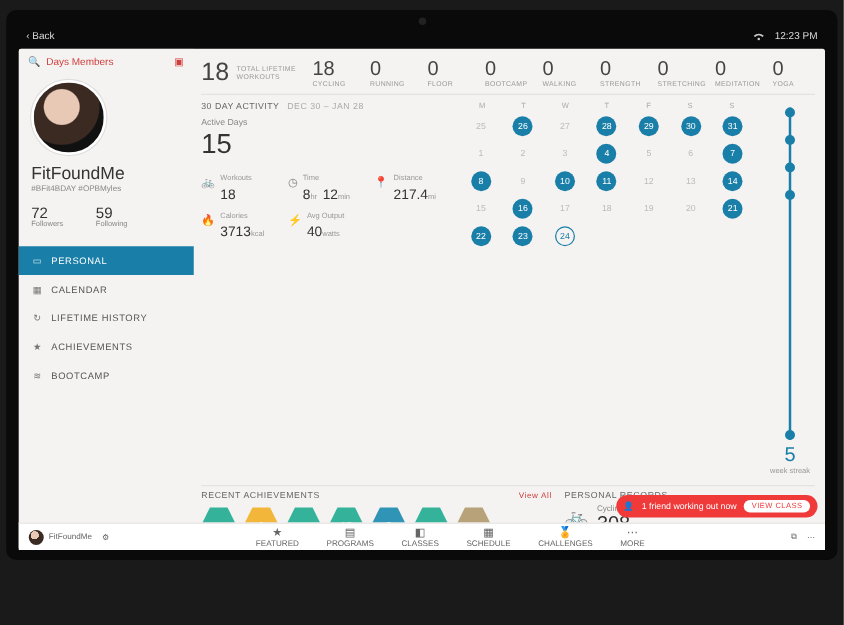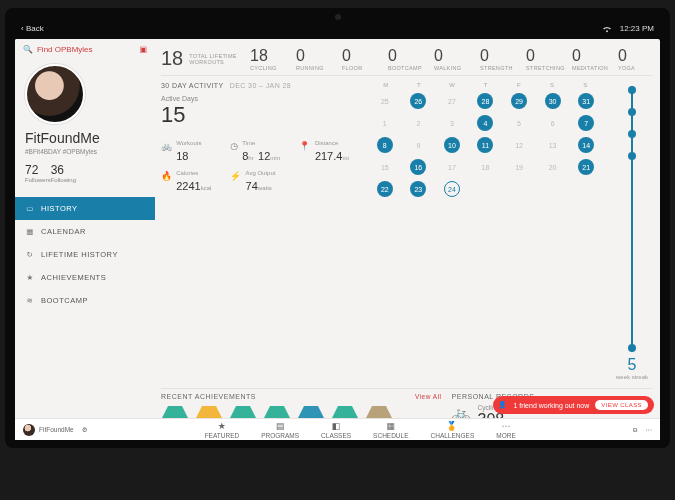--- a/index.html
+++ b/index.html
@@ -9,21 +9,21 @@
   .statusbar { display:flex; justify-content:space-between; align-items:center; color:#ddd; font-size:8px; padding:2px 6px 6px 6px; }
   .back { cursor:pointer; }
   .screen { flex:1; background:#f4f3f1; display:flex; overflow:hidden; border-radius:2px;}
   .sidebar { width:140px; background:#f4f3f1; display:flex; flex-direction:column; font-size:8px; color:#555;}
   .search { display:flex; align-items:center; gap:4px; padding:6px 8px; color:#d13d3d; font-size:8px;}
   .search .cam { margin-left:auto; color:#d13d3d;}
   .profile { display:flex; flex-direction:column; align-items:flex-start; padding:4px 10px 8px 10px;}
   .avatar-lg { width:60px; height:60px; border-radius:50%; background:radial-gradient(circle at 40% 35%, #e8c9b6 0 28%, #3a2a22 30% 60%, #111 62% 100%); border:2px solid #fff; box-shadow:0 0 0 1px #ddd; }
   .uname { font-size:14px; color:#333; margin-top:6px; font-weight:300;}
   .hashtags { font-size:6.5px; color:#888; margin-top:2px;}
-  .follow { display:flex; gap:0; margin-top:8px;}
+  .follow { display:flex; gap:26px; margin-top:8px;}
   .follow .n { font-size:12px; color:#333;}
   .follow .l { font-size:6px; color:#888;}
   .navlist { margin-top:6px; display:flex; flex-direction:column;}
   .navitem { display:flex; align-items:center; gap:6px; padding:7px 10px; font-size:7.5px; letter-spacing:0.5px; color:#555; cursor:pointer;}
   .navitem.active { background:#1a7fa8; color:#fff;}
   .nicon { width:10px; display:inline-block; text-align:center; opacity:0.8;}
   .main { flex:1; display:flex; flex-direction:column; padding:6px 8px 4px 6px; gap:6px; overflow:hidden;}
   .toprow { display:flex; gap:12px; align-items:flex-start; padding:2px 0 4px 0; border-bottom:1px solid #e5e2df;}
   .statblock { display:flex; flex-direction:column; align-items:flex-start; min-width:34px;}
   .statblock.big { flex-direction:row; align-items:center; gap:6px; min-width:72px;}
@@ -94,42 +94,42 @@
       </span>
       <span>12:23 PM</span>
     </div>
   </div>
 
   <div class="screen">
 
     <div class="sidebar">
       <div class="search">
         <span>🔍</span>
-        <span>Find OPBMyles</span>
+        <span>Days Members</span>
         <span class="cam">▣</span>
       </div>
       <div class="profile">
         <div class="avatar-lg"></div>
         <div class="uname">FitFoundMe</div>
         <div class="hashtags">#BFit4BDAY #OPBMyles</div>
         <div class="follow">
           <div>
             <div class="n">72</div>
             <div class="l">Followers</div>
           </div>
           <div>
-            <div class="n">36</div>
+            <div class="n">59</div>
             <div class="l">Following</div>
           </div>
         </div>
       </div>
       <div class="navlist">
         <div class="navitem active">
             <span class="nicon">▭</span>
-            <span>HISTORY</span>
+            <span>PERSONAL</span>
           </div>
         <div class="navitem">
             <span class="nicon">▦</span>
             <span>CALENDAR</span>
           </div>
         <div class="navitem">
             <span class="nicon">↻</span>
             <span>LIFETIME HISTORY</span>
           </div>
         <div class="navitem">
@@ -216,28 +216,28 @@
                 <span class="micon">📍</span>
                 <div>
                   <div class="ml">Distance</div>
                   <div><span class="mv">217.4</span><span class="mu">mi</span></div>
                 </div>
               </div>
             <div class="metric">
                 <span class="micon">🔥</span>
                 <div>
                   <div class="ml">Calories</div>
-                  <div><span class="mv">2241</span><span class="mu">kcal</span></div>
+                  <div><span class="mv">3713</span><span class="mu">kcal</span></div>
                 </div>
               </div>
             <div class="metric">
                 <span class="micon">⚡</span>
                 <div>
                   <div class="ml">Avg Output</div>
-                  <div><span class="mv">74</span><span class="mu">watts</span></div>
+                  <div><span class="mv">40</span><span class="mu">watts</span></div>
                 </div>
               </div>
           </div>
         </div>
 
         <div class="calwrap">
           <div class="calgrid">
             <div class="dow" id="dowrow">
                 <div>M</div>
                 <div>T</div>

